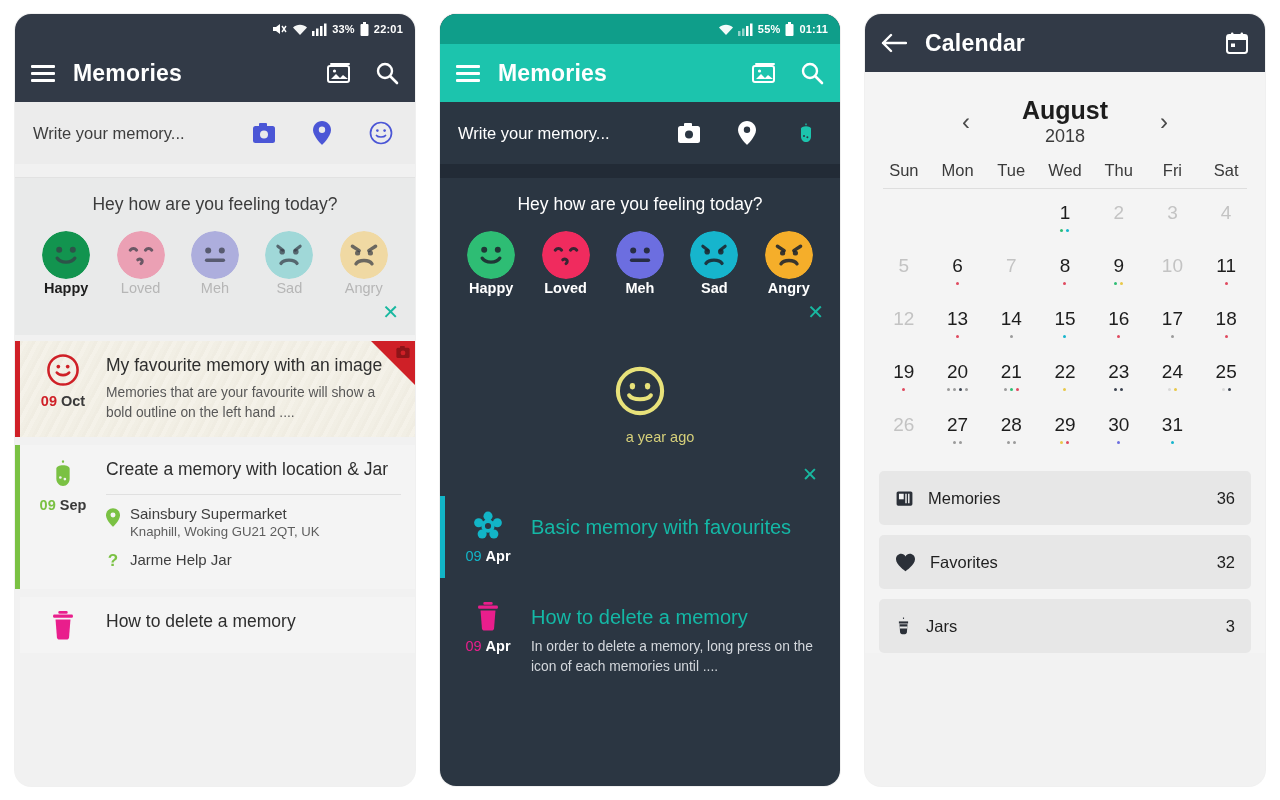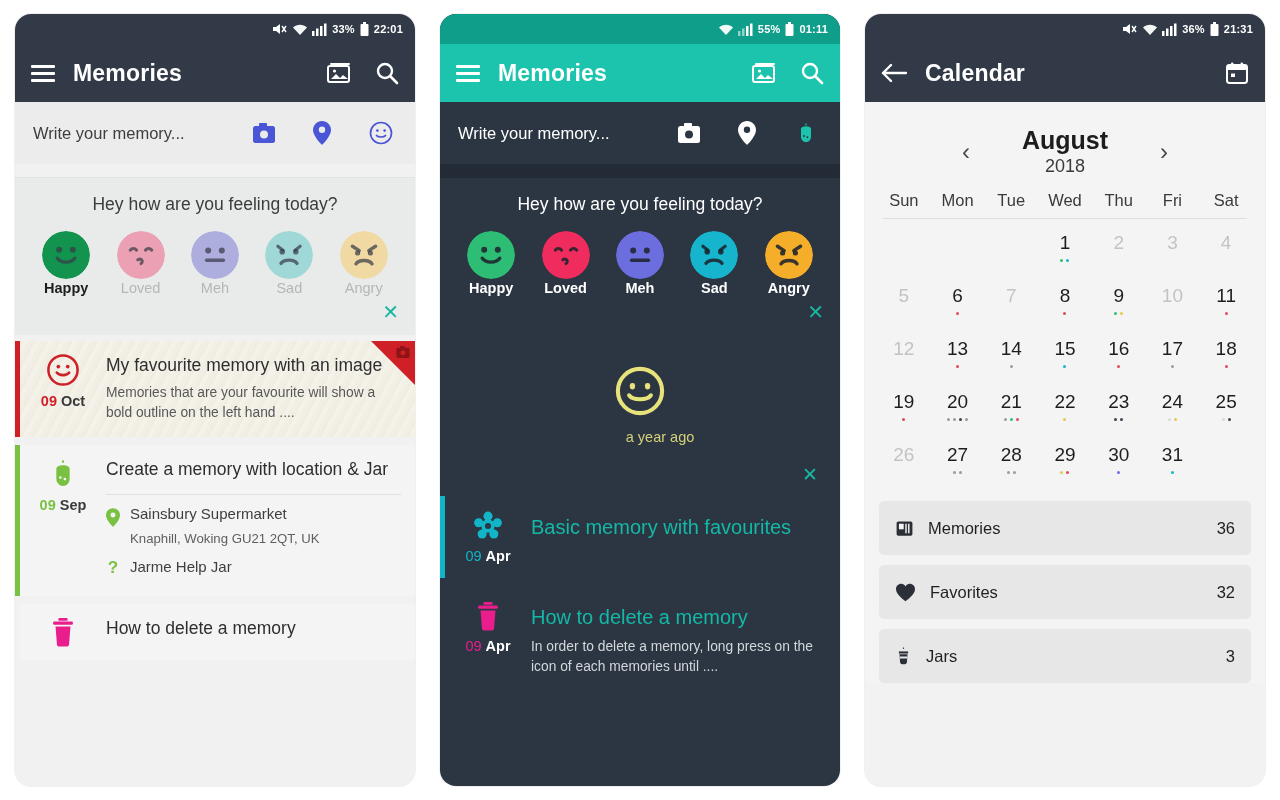--- a/index.html
+++ b/index.html
@@ -122,21 +122,21 @@
     gap: 6px;
   }
   .mcard .mdate { font-size: 14.5px; color: #3a3a3a; white-space: nowrap; }
   .mcard .mdate b { font-weight: bold; }
   .mcard .body { flex: 1; padding: 14px 14px 14px 0; }
   .mcard .mtitle { font-size: 17.5px; color: #2e2e2e; margin-bottom: 7px; }
   .mcard .mtext { font-size: 13.8px; color: #585858; line-height: 1.45; }
   .mcard .divider { border-top: 1px solid #e0e0e0; margin: 14px 0 10px; }
   .meta-row { display: flex; align-items: flex-start; gap: 10px; margin-bottom: 4px; }
   .meta-main { font-size: 15px; color: #3e3e3e; }
-  .meta-sub  { font-size: 13.2px; color: #5e5e5e; margin-top: 8px; }
+  .meta-sub  { font-size: 13.2px; color: #5e5e5e; margin-top: 1px; }
   .ribbon {
     position: absolute; top: 0; right: 0;
     width: 0; height: 0;
     border-top: 44px solid #cf2027;
     border-left: 44px solid transparent;
   }
   .ribbon-icon { position: absolute; top: 5px; right: 5px; }
 
   
   .hero-dark {
@@ -539,43 +539,20 @@
       <div class="body">
             <div class="mtitle">How to delete a memory</div>
             <div class="mtext">In order to delete a memory, long press on the icon of each memories until ....</div>
           </div>
         </div>
       </div>
   </div>
 
   <div class="phone cal">
 
-    <div class="statusbar s-dark">
-      <span class="sb-icons">
-        <svg class="sb-svg" width="16" height="14" viewBox="0 0 16 14">
-            <path fill="#fff" d="M1 5h3l4-3v10l-4-3H1z"></path>
-            <path stroke="#fff" stroke-width="1.4" d="M10 4l4 6M14 4l-4 6"></path>
-          </svg>
-        <svg class="sb-svg" width="16" height="13" viewBox="0 0 16 13">
-            <path fill="#fff" d="M8 12L1 4.5C3 2.6 5.4 1.7 8 1.7s5 .9 7 2.8L8 12z" opacity=".95"></path>
-          </svg>
-        <svg class="sb-svg" width="15" height="13" viewBox="0 0 15 13">
-            <rect x="0" y="8" width="2.5" height="5" fill="#fff"></rect>
-            <rect x="4" y="5.5" width="2.5" height="7.5" fill="#fff"></rect>
-            <rect x="8" y="3" width="2.5" height="10" fill="#fff"></rect>
-            <rect x="12" y="0.5" width="2.5" height="12.5" fill="#fff"></rect>
-          </svg>
-      </span>
-      <span class="sb-txt">36%</span>
-      <svg class="sb-svg" width="9" height="15" viewBox="0 0 9 15">
-          <rect x="3" y="0" width="3" height="2" fill="#fff"></rect>
-          <rect x="0.5" y="2" width="8" height="12" rx="1" fill="#fff"></rect>
-        </svg>
-      <span class="sb-txt">21:31</span>
-    </div>
 
     <div class="toolbar t-dark">
       <svg width="26" height="20" viewBox="0 0 26 20">
           <path d="M25 10H2M10 2L2 10l8 8" fill="none" stroke="#fff" stroke-width="2.4" stroke-linecap="round" stroke-linejoin="round"></path>
         </svg>
       <div class="tb-title">Calendar</div>
       <svg width="24" height="24" viewBox="0 0 24 24">
           <rect x="2" y="4" width="20" height="18" rx="2.4" fill="none" stroke="#fff" stroke-width="2"></rect>
           <rect x="2" y="4" width="20" height="5" fill="#fff"></rect>
           <rect x="6" y="1.5" width="2.4" height="5" rx="1" fill="#fff"></rect>

